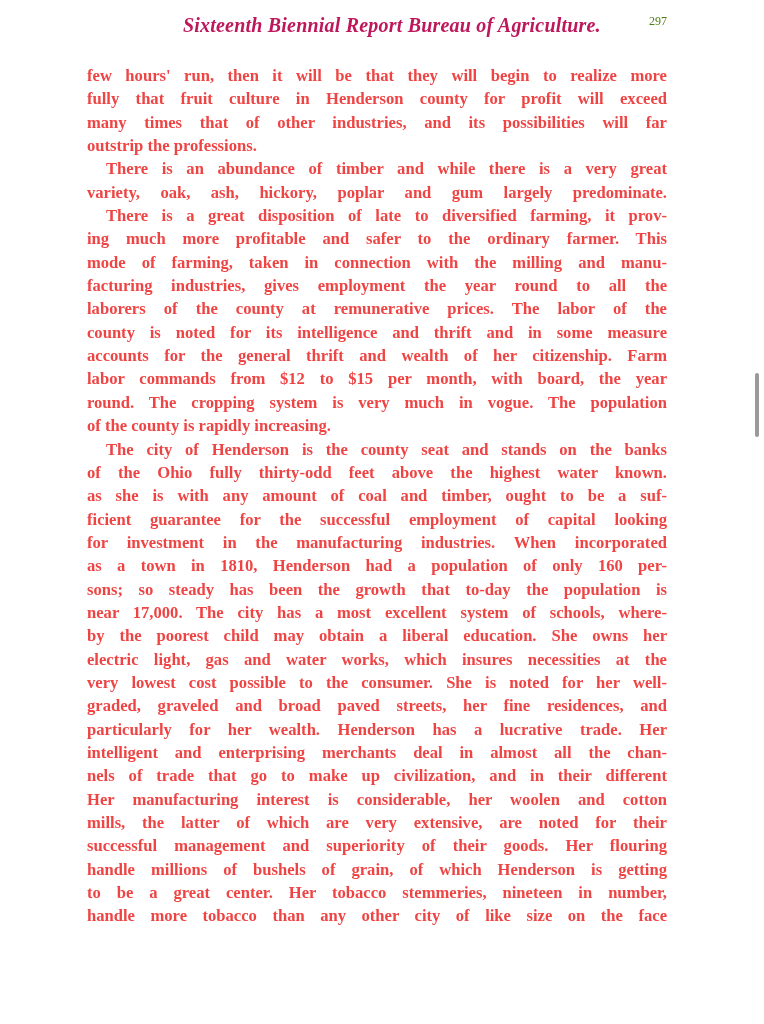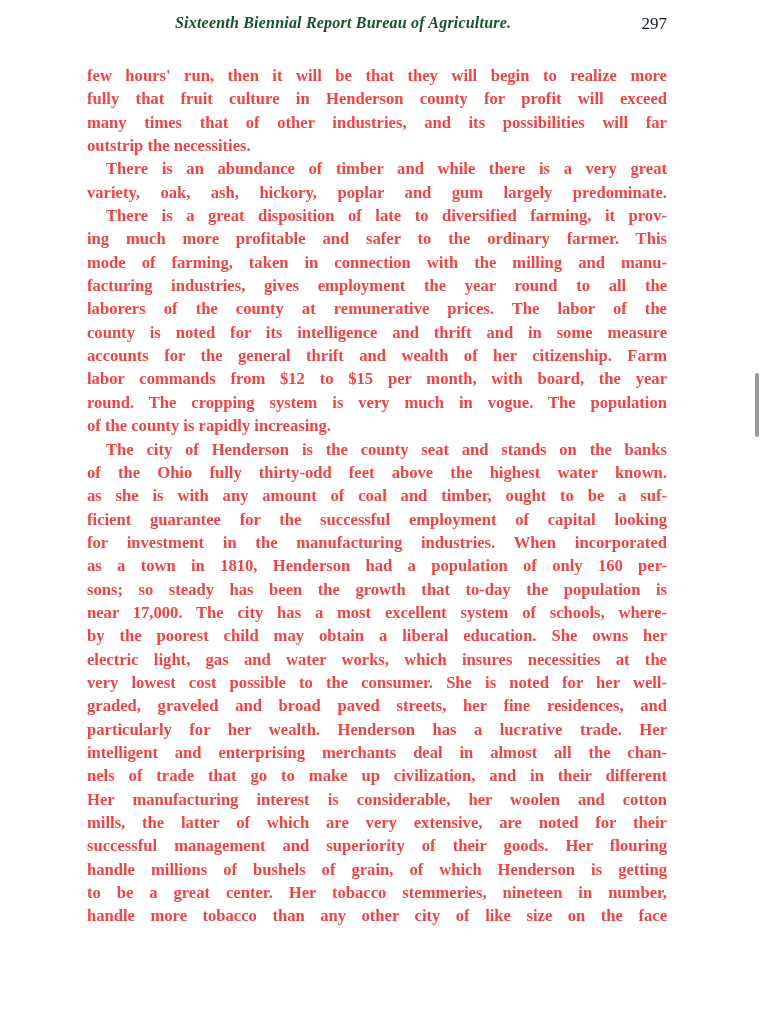--- a/index.html
+++ b/index.html
@@ -4,26 +4,26 @@
 <style>
   html, body { margin:0; padding:0; }
   body {
     width:764px; height:1024px; background:#ffffff; position:relative; overflow:hidden;
     font-family: "Liberation Serif", "DejaVu Serif", serif; color:#1a1a1a;
   }
   .header {
     position:absolute; top:14px; left:175px; width:492px; height:28px;
   }
   .header-title {
-    position:absolute; left:0; top:0;
-    font-style:italic; font-weight:bold; font-size:16px; letter-spacing:0.2px;
-    color:#14532d;
+    position:absolute; left:8px; top:0;
+    font-style:italic; font-weight:bold; font-size:20px; letter-spacing:0.2px;
+    color:#be185d;
   }
   .page-number {
-    position:absolute; right:0; top:0; font-size:17px; color:#0f172a;
+    position:absolute; right:0; top:0; font-size:12px; color:#4d7c0f;
   }
   .body-text {
     position:absolute; left:87px; top:64px; width:580px;
   }
   .line {
     display:block; height:23.35px; line-height:23.35px;
     font-size:16.6px; font-weight:bold; white-space:nowrap;
     text-align:justify; text-align-last:justify;
     color:#ef4444;
   }
@@ -39,21 +39,21 @@
 
 <div class="header">
   <span class="header-title">Sixteenth Biennial Report Bureau of Agriculture.</span>
   <span class="page-number">297</span>
 </div>
 
 <div class="body-text" id="body-text">
     <span class="line">few hours' run, then it will be that they will begin to realize more</span>
     <span class="line">fully that fruit culture in Henderson county for profit will exceed</span>
     <span class="line">many times that of other industries, and its possibilities will far</span>
-    <span class="line last">outstrip the necessities.</span>
+    <span class="line last">outstrip the professions.</span>
     <span class="line indent">There is an abundance of timber and while there is a very great</span>
     <span class="line">variety, oak, ash, hickory, poplar and gum largely predominate.</span>
     <span class="line indent">There is a great disposition of late to diversified farming, it prov-</span>
     <span class="line">ing much more profitable and safer to the ordinary farmer.  This</span>
     <span class="line">mode of farming, taken in connection with the milling and manu-</span>
     <span class="line">facturing industries, gives employment the year round to all the</span>
     <span class="line">laborers of the county at remunerative prices.  The labor of the</span>
     <span class="line">county is noted for its intelligence and thrift and in some measure</span>
     <span class="line">accounts for the general thrift and wealth of her citizenship.  Farm</span>
     <span class="line">labor commands from $12 to $15 per month, with board, the year</span>

